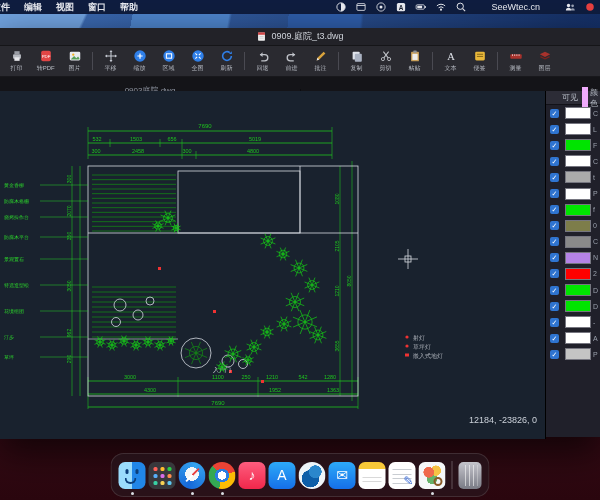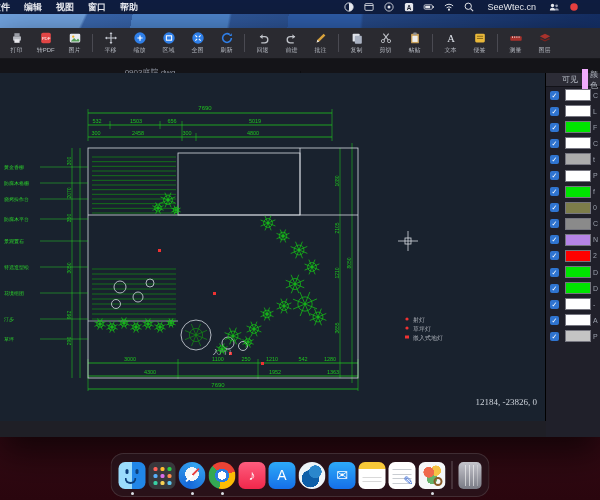--- a/index.html
+++ b/index.html
@@ -11,21 +11,21 @@
     background:
       linear-gradient(115deg,#6fa0dc 0 14%,transparent 14.5%),
       linear-gradient(100deg,transparent 0 22%,#4c82c8 22% 38%,transparent 38.5%),
       linear-gradient(95deg,transparent 0 48%,#2d5ba6 48% 60%,transparent 60.5%),
       linear-gradient(90deg,#3f6fb8,#142e63);}
   
   .menubar{position:absolute;top:0;left:0;width:100%;height:14px;background:rgba(14,26,58,.95);
     display:flex;align-items:center;justify-content:space-between;color:#e8eaf0;font-size:9px;}
   .menus{display:flex;gap:14px;margin-left:-8px;white-space:nowrap;font-weight:bold;}
   .menus span{cursor:default;}
-  .mb-right{display:flex;align-items:center;gap:12px;padding-right:20px;}
+  .mb-right{display:flex;align-items:center;gap:24px;padding-right:4px;}
   .mb-ic{width:12px;height:12px;display:inline-flex;}
   .mb-ic svg{width:12px;height:12px;}
   
   .window{position:absolute;top:28px;left:0;width:600px;height:409px;background:#1f1f26;
     box-shadow:0 14px 34px rgba(0,0,0,.65);display:flex;flex-direction:column;}
   .titlebar{height:17px;background:#222228;display:flex;align-items:center;justify-content:center;
     gap:4px;color:#cfd3da;font-size:9px;border-bottom:1px solid #151518;}
   .titlebar .doc{width:11px;height:11px;display:inline-flex;}
   .titlebar .doc svg{width:11px;height:11px;}
   .toolbar{height:30px;background:#2a2a30;display:flex;align-items:center;padding:0 2px;
@@ -37,21 +37,21 @@
   .tabbar{height:14px;background:#141418;display:flex;}
   .tab{display:flex;align-items:center;justify-content:center;font-size:8px;color:#8d93a0;
     border-right:1px solid #0c0c0f;margin-top:12px;}
   .tab.t0{width:300px;}
   .tab.t1{width:245px;}
   .tab.active{background:#2b2b32;color:#d8dce4;}
   .content{flex:1;display:flex;min-height:0;}
   
   .canvas{position:relative;width:545px;height:348px;background:#19222e;border-right:1px solid #000;}
   .coords{position:absolute;right:8px;bottom:14px;font-size:9px;color:#ccd2da;
-    font-family:Liberation Serif, serif;}
+    font-family:Liberation Sans, sans-serif;}
   
   .panel{width:54px;background:#20202a;display:flex;flex-direction:column;font-size:8px;}
   .panel-head{height:13px;background:#2c2c36;color:#b5bac4;display:flex;align-items:center;
     border-bottom:1px solid #121218;}
   .panel-head .h1{width:20px;padding-left:16px;}
   .panel-head .h2{flex:1;text-align:center;border-left:6px solid #f0abfc;}
   .lrow{height:16.1px;display:flex;align-items:center;}
   .chk{width:9px;height:9px;margin-left:4px;background:#2f74d0;border-radius:2px;color:#fff;
     font-size:7px;line-height:9px;text-align:center;cursor:pointer;}
   .swatch{width:24px;height:10px;margin-left:6px;border:1px solid #767680;cursor:pointer;}
@@ -184,20 +184,30 @@
         <span class="mb-ic">
           <svg viewBox="0 0 16 16" width="100%" height="100%">
             <circle cx="8" cy="8" r="5" fill="#e84040"></circle>
           </svg>
         </span>
       </span>
   </div>
 </div>
 
 <div class="window">
+  <div class="titlebar">
+    <span class="doc">
+        <svg viewBox="0 0 16 16" width="100%" height="100%">
+          <rect x="3" y="2" width="10" height="12" rx="1" fill="#eee"></rect>
+          <rect x="3" y="2" width="10" height="3.5" fill="#d04545"></rect>
+          <path d="M5 8 H11 M5 10.5 H11" stroke="#bbb" stroke-width="0.8"></path>
+        </svg>
+      </span>
+    <span>0909.庭院_t3.dwg</span>
+  </div>
   <div class="toolbar">
       <div class="tb-item">
         <span style="width: 14px; height: 14px; display: inline-flex;">
           <svg viewBox="0 0 16 16" width="100%" height="100%">
             <rect x="3.5" y="6" width="9" height="5" rx="1" fill="#b7bac1"></rect>
             <rect x="5" y="2.5" width="6" height="3.5" fill="#9a9da5"></rect>
             <rect x="5" y="9.5" width="6" height="4" fill="#e8e8ec"></rect>
           </svg>
         </span>
         <div class="tb-label">打印</div>

